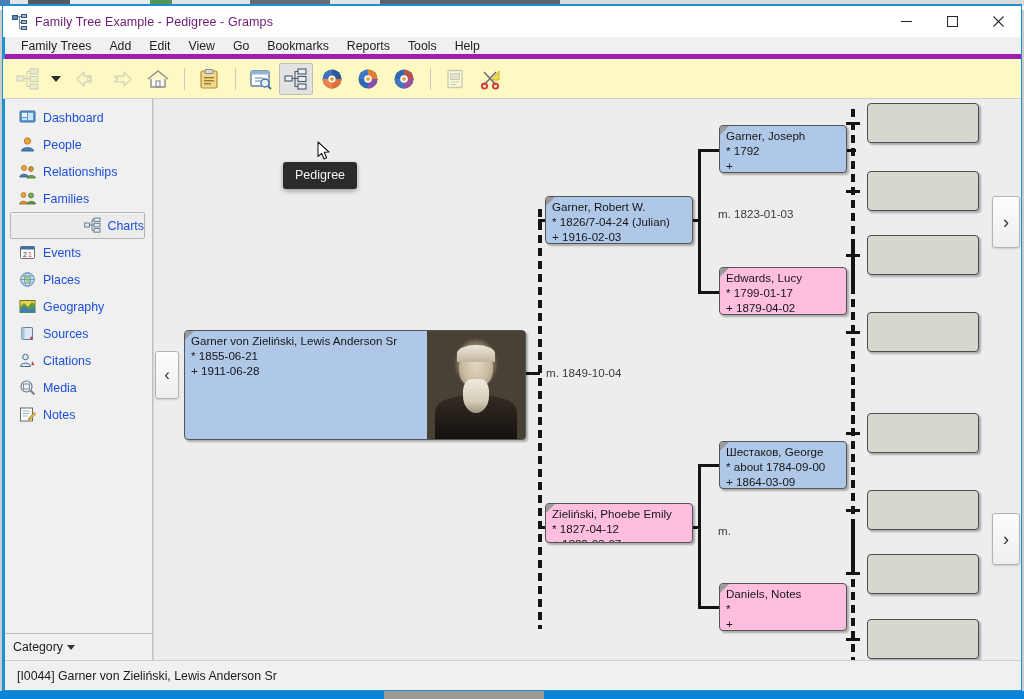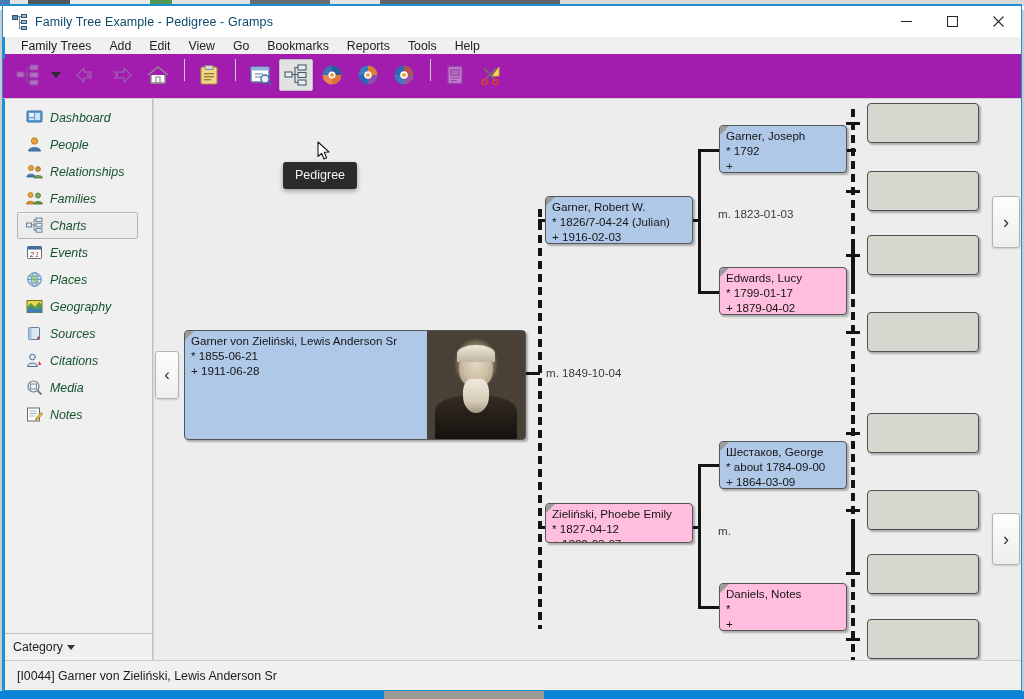--- a/index.html
+++ b/index.html
@@ -68,21 +68,21 @@
   .app-icon .n2 { left: 9px; top: 0px; width: 6px; height: 4px; background:#9fb9d4; }
   .app-icon .n3 { left: 9px; top: 6px; width: 6px; height: 4px; background:#9fb9d4; }
   .app-icon .n4 { left: 9px; top: 12px; width: 6px; height: 4px; background:#9fb9d4; }
   .app-icon .ln { position: absolute; background: #6f8ca3; }
   .app-icon .lv { left: 7px; top: 2px; width: 1px; height: 12px; }
   .app-icon .lh1 { left: 6px; top: 2px; width: 3px; height: 1px; }
   .app-icon .lh2 { left: 7px; top: 8px; width: 2px; height: 1px; }
   .app-icon .lh3 { left: 7px; top: 14px; width: 2px; height: 1px; }
 
   #title-text {
-    font-size: 12.5px; color: #0c4a6e; letter-spacing: .1px;
+    font-size: 12.5px; color: #701a75; letter-spacing: .1px;
     white-space: nowrap;
   }
   .win-buttons { position: absolute; right: 0; top: 0; display: flex; height: 31px; }
   .win-btn {
     width: 46px; height: 31px;
     display: flex; align-items: center; justify-content: center;
     color: #2a2a2a;
   }
   .win-btn svg { display: block; }
 
@@ -96,22 +96,22 @@
   }
   .menu-item {
     font-size: 12.3px; color: #1d1d1d;
     padding: 2px 8px; margin-right: 2px;
     white-space: nowrap; cursor: default;
   }
 
   
   #toolbar {
     height: 40px; min-height: 40px;
-    background: #a21caf;
-    display: flex; 
+    background: #fef9c3;
+    display: flex; align-items: center;
     padding-left: 8px;
     border-bottom: 1px solid #cfcfcf;
     position: relative;
   }
   .tb-btn {
     width: 34px; height: 32px; margin-right: 2px;
     display: flex; align-items: center; justify-content: center;
     border: 1px solid transparent; border-radius: 2px;
     position: relative;
   }
@@ -165,30 +165,30 @@
     background: #f0f0f0;
     border-right: 1px solid #c0c0c0;
     display: flex; flex-direction: column;
     padding-top: 5px;
   }
   .nav-list { flex: 1; }
   .nav-item {
     height: 27px;
     display: flex; align-items: center;
     padding-left: 8px;
-    font-size: 12.4px; color: #14532d;
+    font-size: 12.4px; color: #1d4ed8;
     border: 1px solid transparent;
-    margin: 0 14px;
-    font-style: italic;
+    margin: 0 7px;
   }
   .nav-item.selected {
     background: #ececec;
     border: 1px solid #b4b4b4;
     border-radius: 2px;
     box-shadow: inset 0 1px 0 #fafafa;
+    justify-content: flex-end;
   }
   .nav-ico {
     width: 17px; height: 17px; margin-right: 7px;
     flex: none; position: relative;
   }
   .nav-label { white-space: nowrap; }
 
   #category-bar {
     height: 27px; min-height: 27px;
     border-top: 1px solid #c0c0c0;

